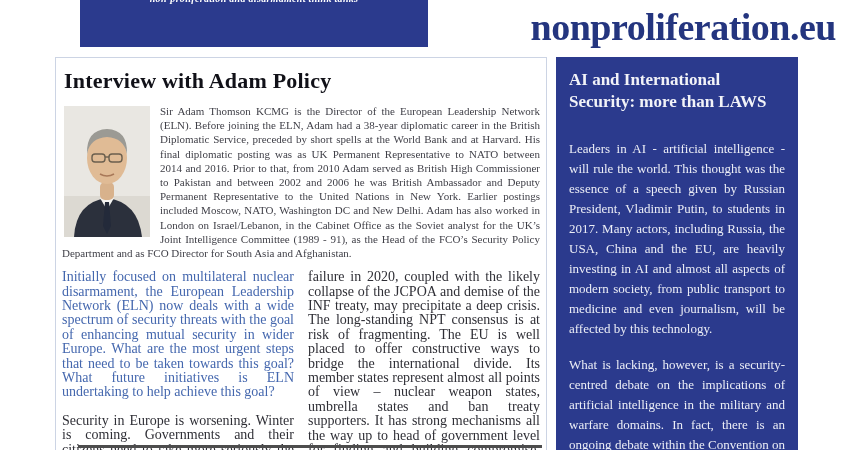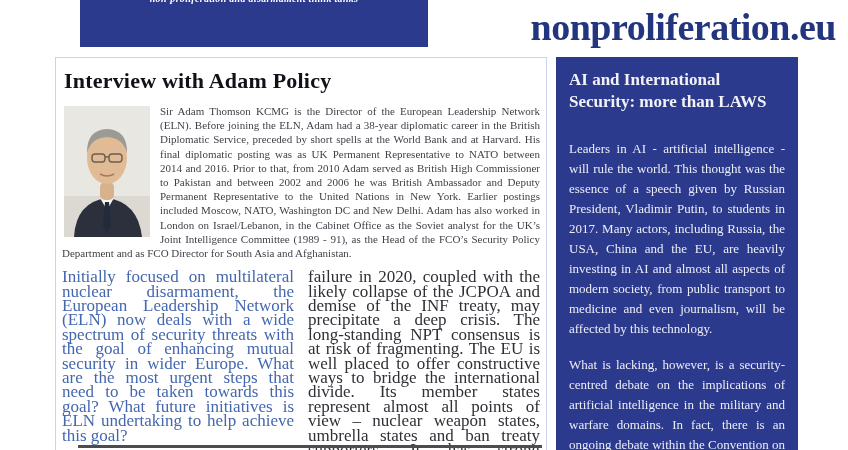--- a/index.html
+++ b/index.html
@@ -50,21 +50,21 @@
     background:#e9e7e2;
   }
   .bio-text {
     font-size:11px; line-height:14.2px;
     text-align:justify;
     color:#3f3f47;
   }
   .cols { display:flex; gap:14px; margin-top:4px; }
   .col { flex:1; min-width:0; }
   .col p {
-    font-size:17px; line-height:14.4px;
+    font-size:14px; line-height:14.4px;
     text-align:justify;
     color:#2f2f36;
     margin-bottom:14px;
   }
   .col p.question { color:#4467ae; }
   
   .sidebar {
     position:absolute; left:556px; top:57px; width:242px; height:400px;
     background:#2b3a8d;
     padding:10px 13px;

